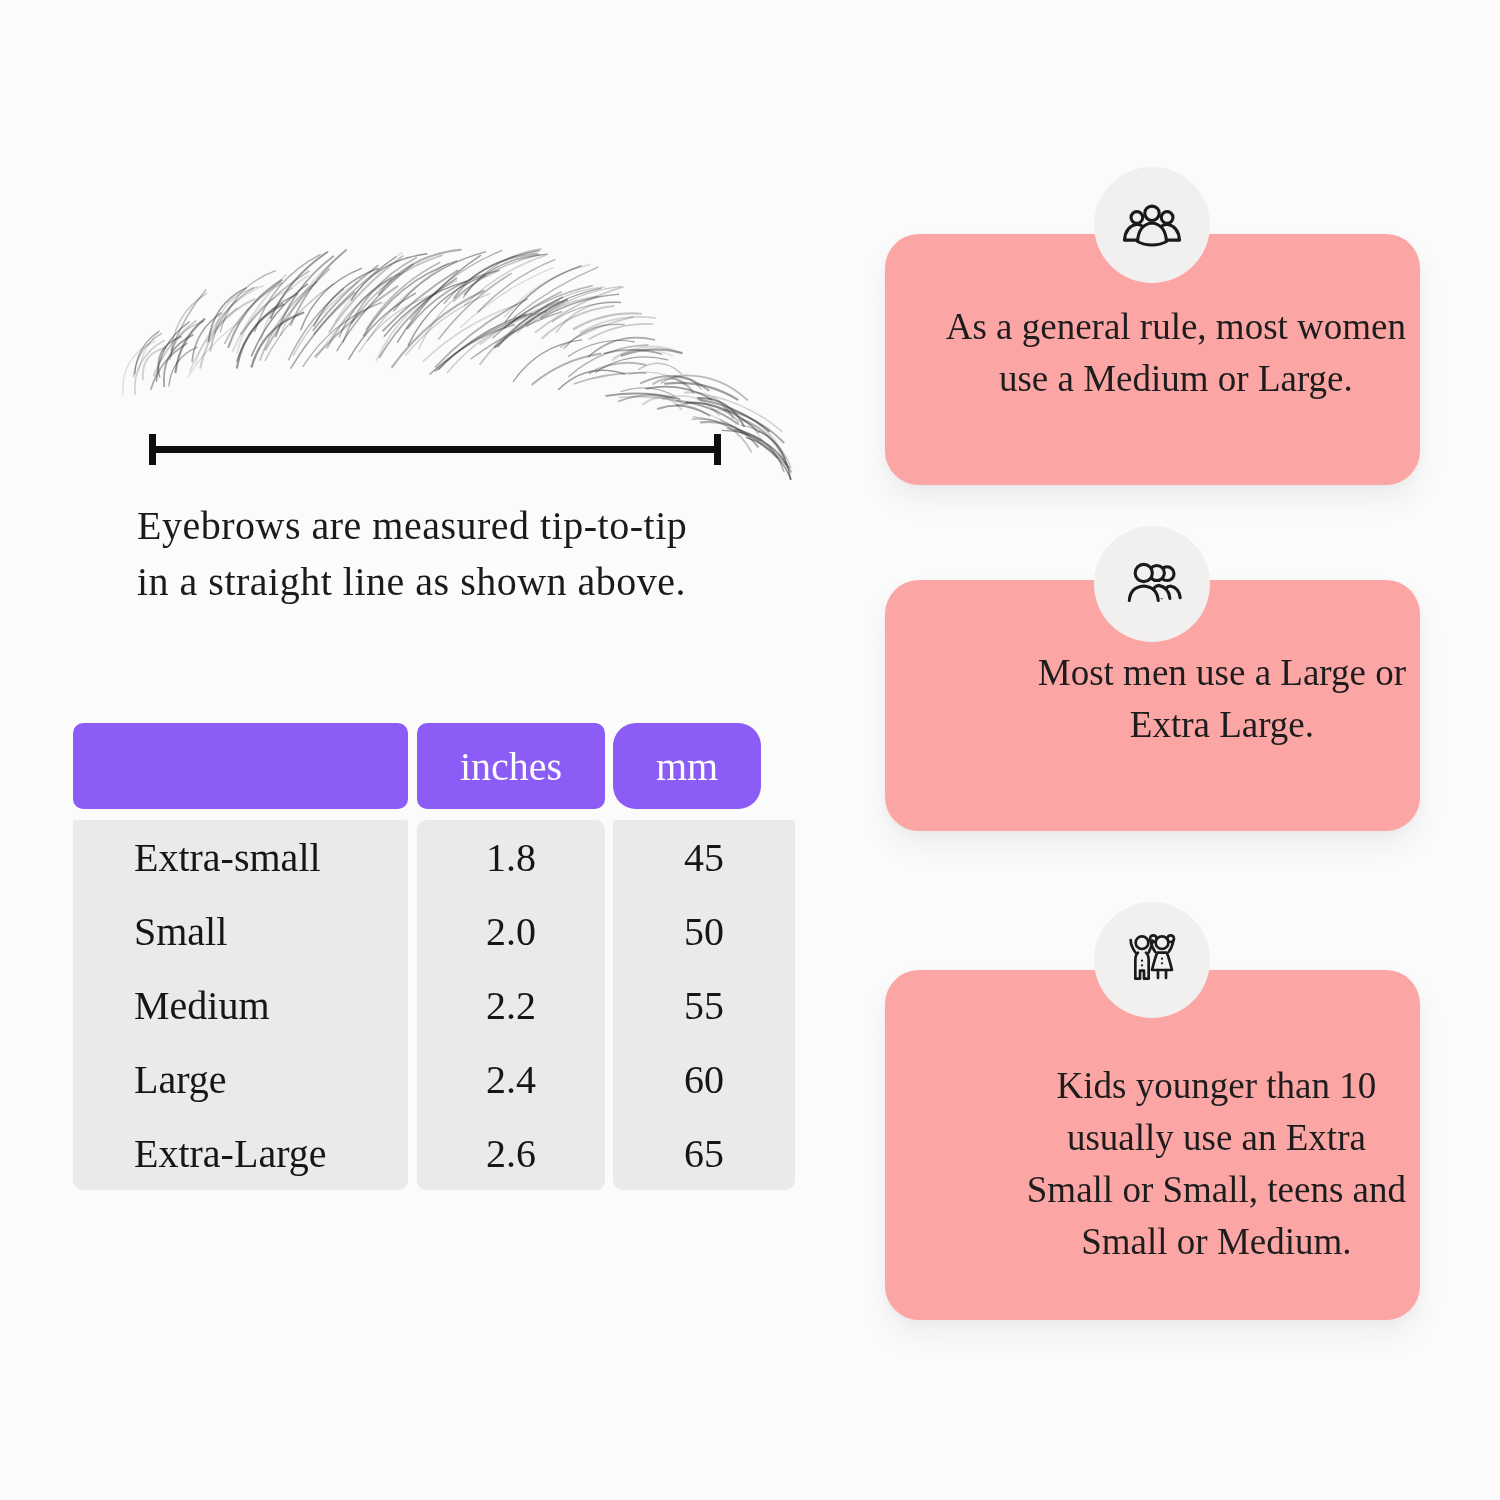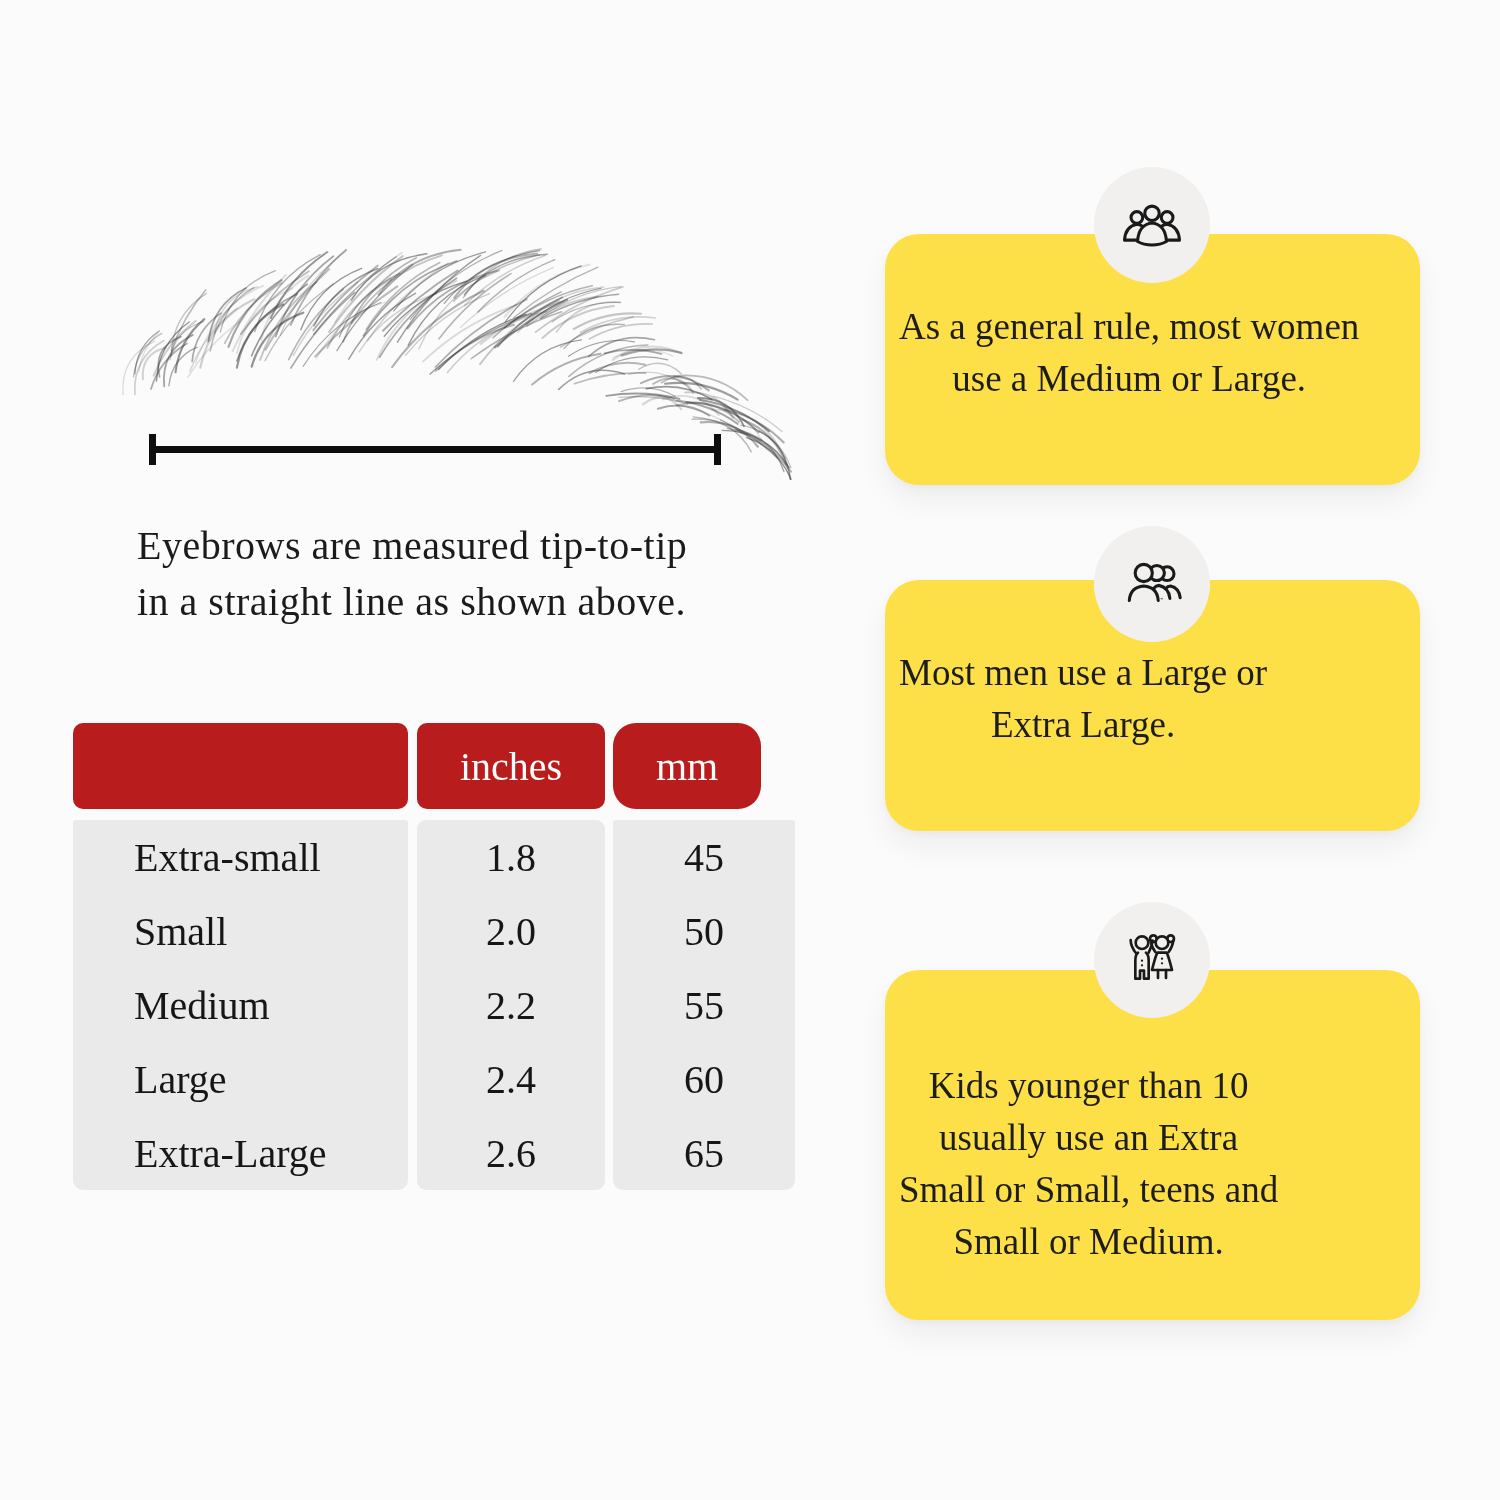--- a/index.html
+++ b/index.html
@@ -10,50 +10,50 @@
     color:#1c1c1c;
   }
   
   .brow-svg{position:absolute;left:105px;top:225px;width:690px;height:255px;}
   .dim-line{position:absolute;left:149px;top:434px;width:572px;height:31px;}
   .dim-line .bar{position:absolute;left:2px;right:2px;top:12px;height:7px;background:#0e0e0e;}
   .dim-line .cap{position:absolute;top:0;width:7px;height:31px;background:#0e0e0e;}
   .dim-line .cap.left{left:0;}
   .dim-line .cap.right{right:0;}
   .caption{
-    position:absolute;left:137px;top:518px;width:640px;
+    position:absolute;left:137px;top:498px;width:640px;
     font-size:40px;line-height:56px;color:#1b1b1b;letter-spacing:0.5px;
   }
   .caption span{display:block;}
   
   .th{
-    position:absolute;top:723px;height:86px;background:#b91c1c;border-radius:10px;
+    position:absolute;top:723px;height:86px;background:#8b5cf6;border-radius:10px;
     display:flex;align-items:center;justify-content:center;
     color:#fdfdfd;font-size:40px;
   }
   .th.c1{left:73px;width:335px;}
   .th.c2{left:417px;width:188px;}
   .th.c3{left:613px;width:148px;border-radius:23px;}
   .tcol{
     position:absolute;top:820px;height:370px;background:#eaeaea;
     border-radius:3px 3px 10px 10px;display:flex;flex-direction:column;
   }
   .tcol.c1{left:73px;width:335px;}
   .tcol.c2{left:417px;width:188px;border-radius:9px;}
   .tcol.c3{left:613px;width:182px;}
   .cell{
     height:90px;display:flex;align-items:center;justify-content:center;
     font-size:40px;color:#161616;
   }
   .tcol.c1 .cell{justify-content:flex-start;padding-left:61px;}
   
   .card{
-    position:absolute;left:885px;width:535px;background:#fde047;border-radius:34px;
+    position:absolute;left:885px;width:535px;background:#fca5a5;border-radius:34px;
     box-shadow:0 16px 30px rgba(0,0,0,0.055), 0 3px 8px rgba(0,0,0,0.03);
-    display:flex;align-items:center;justify-content:flex-start;text-align:center;
+    display:flex;align-items:center;justify-content:flex-end;text-align:center;
     font-size:37px;line-height:1.4;color:#1d1d1d;
   }
   .card .lines span{display:block;}
   .card.card-1{top:234px;height:251px;padding:38px 14px 52px;box-sizing:border-box;}
   .card.card-2{top:580px;height:251px;padding:38px 14px 52px;box-sizing:border-box;}
   .card.card-3{top:970px;height:350px;padding:66px 14px 28px;box-sizing:border-box;}
   .icon-circle{
     position:absolute;left:1094px;width:116px;height:116px;border-radius:50%;
     background:#f1f0ef;display:flex;align-items:center;justify-content:center;
     z-index:3;

